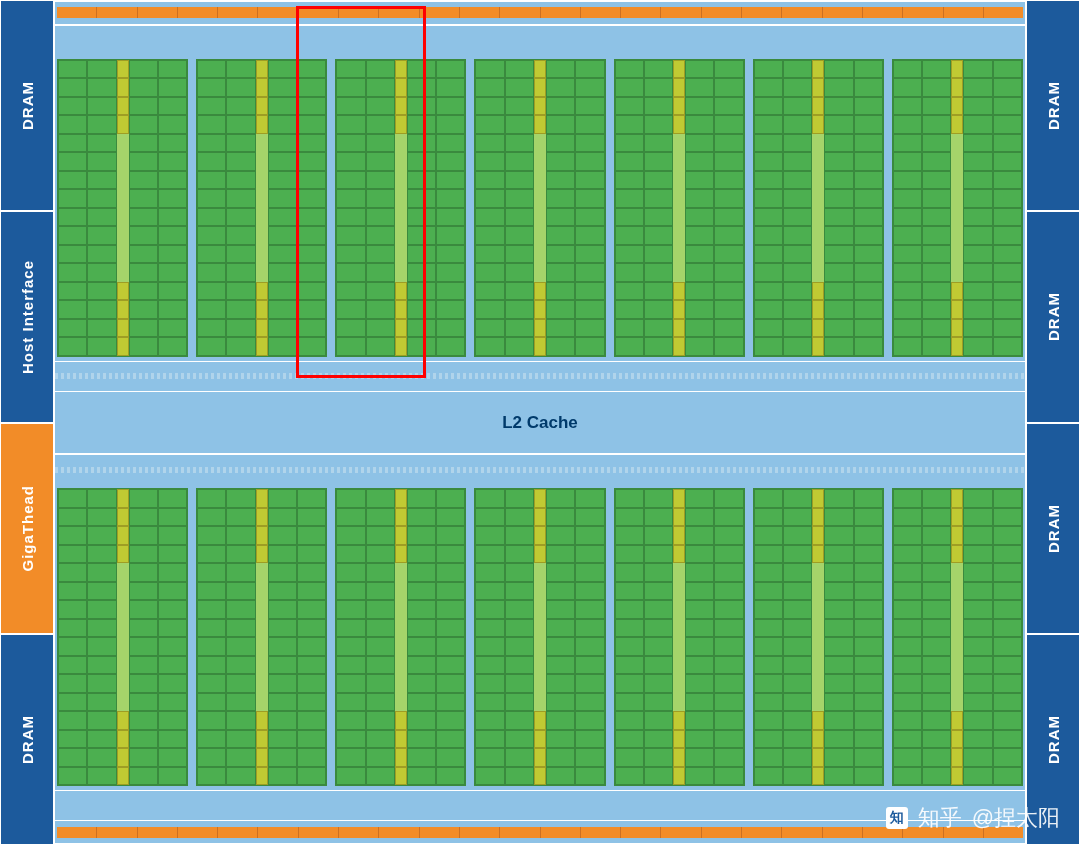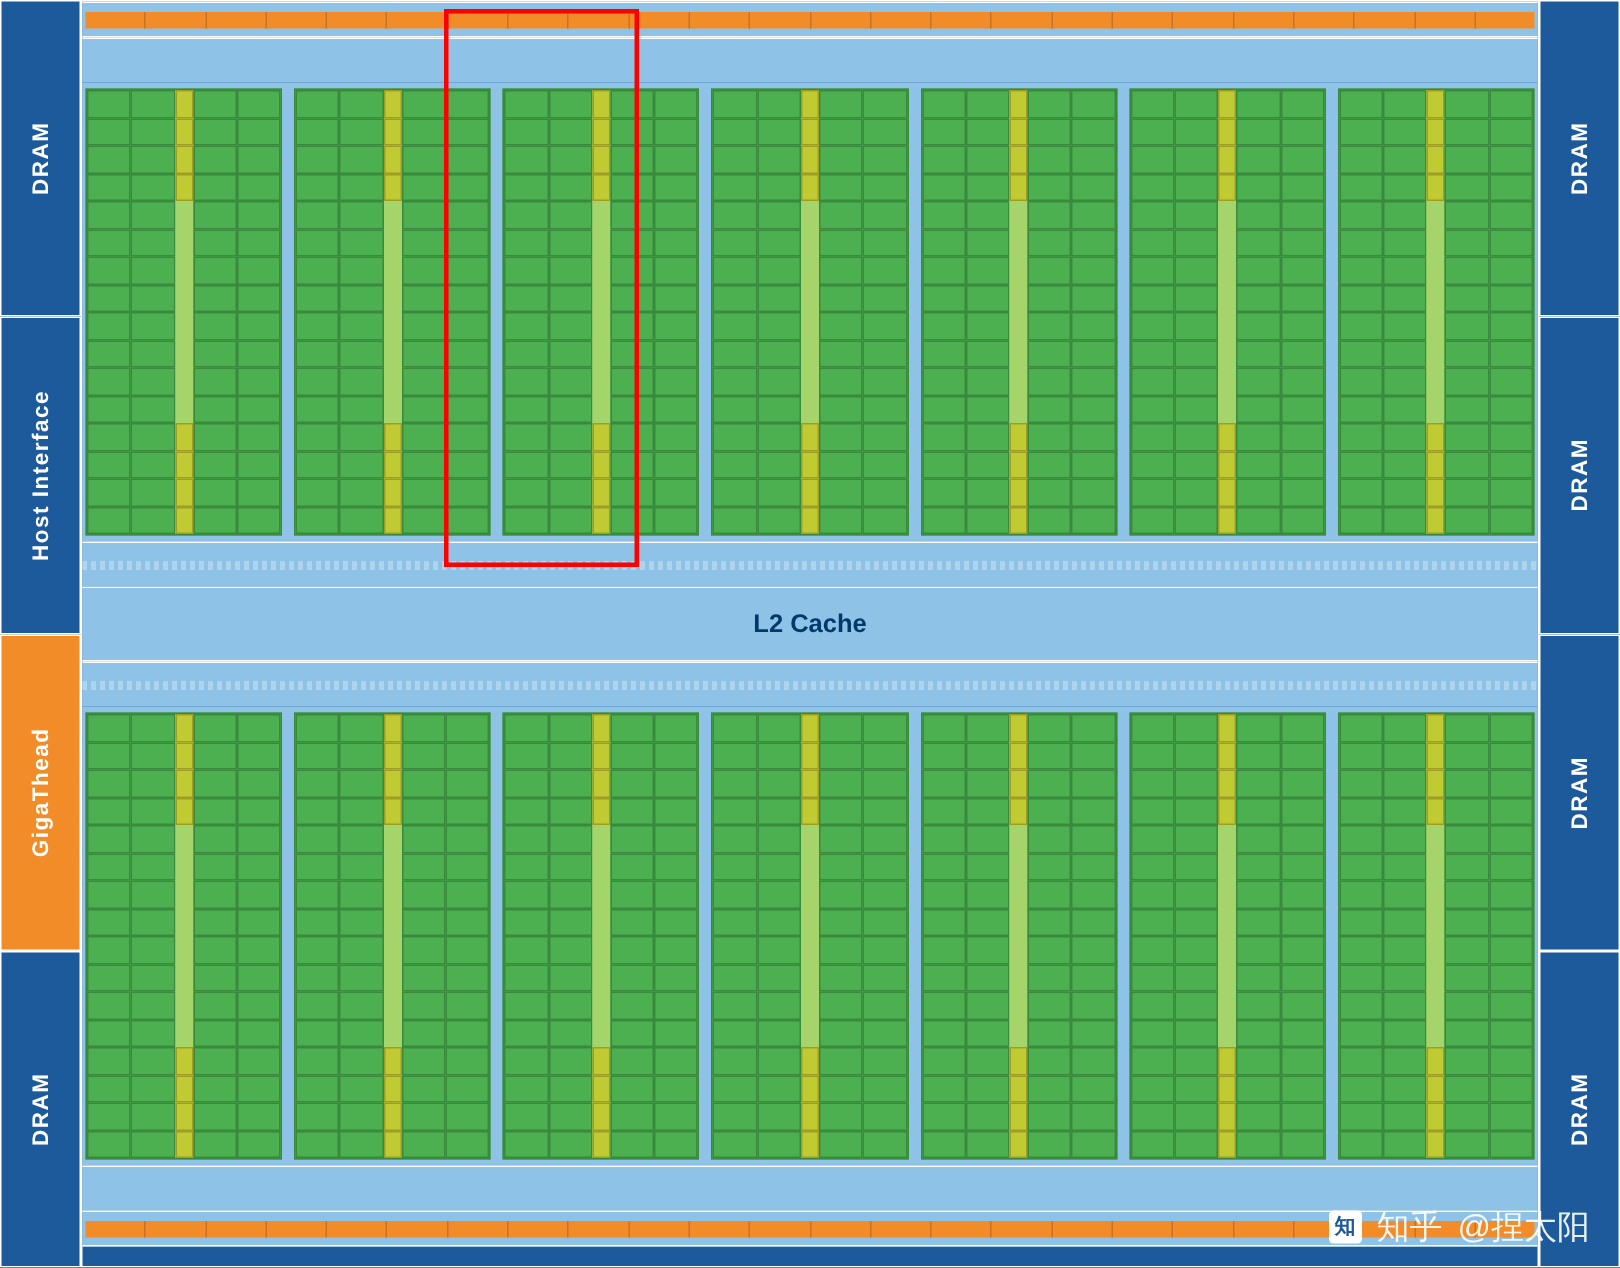--- a/index.html
+++ b/index.html
@@ -118,21 +118,21 @@
   .interconnect::after {
     content: "";
     position: absolute;
     left: 0; right: 0; top: 50%;
     height: 6px;
     transform: translateY(-50%);
     background: repeating-linear-gradient(90deg, #B0D4EB 0 3px, #8EC2E6 3px 6px);
   }
 
   .l2cache {
-    height: 50px;
+    height: 64px;
     background: #8EC2E6;
     border-top: 1px solid #fff;
     border-bottom: 1px solid #fff;
     display: flex;
     align-items: center;
     justify-content: center;
     color: #003A6B;
     font-weight: bold;
     font-size: 17px;
   }

